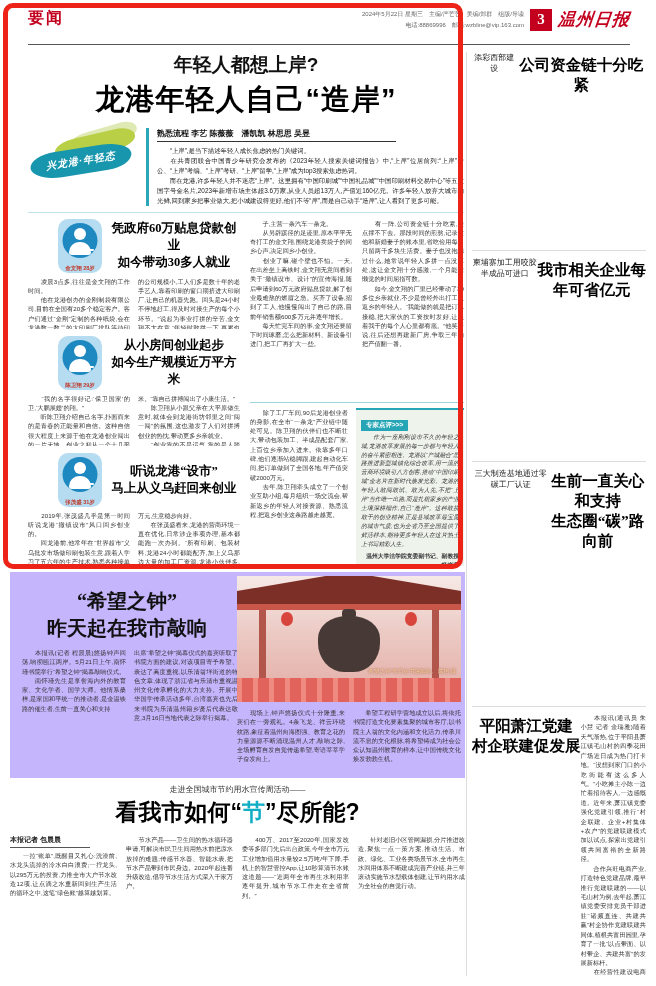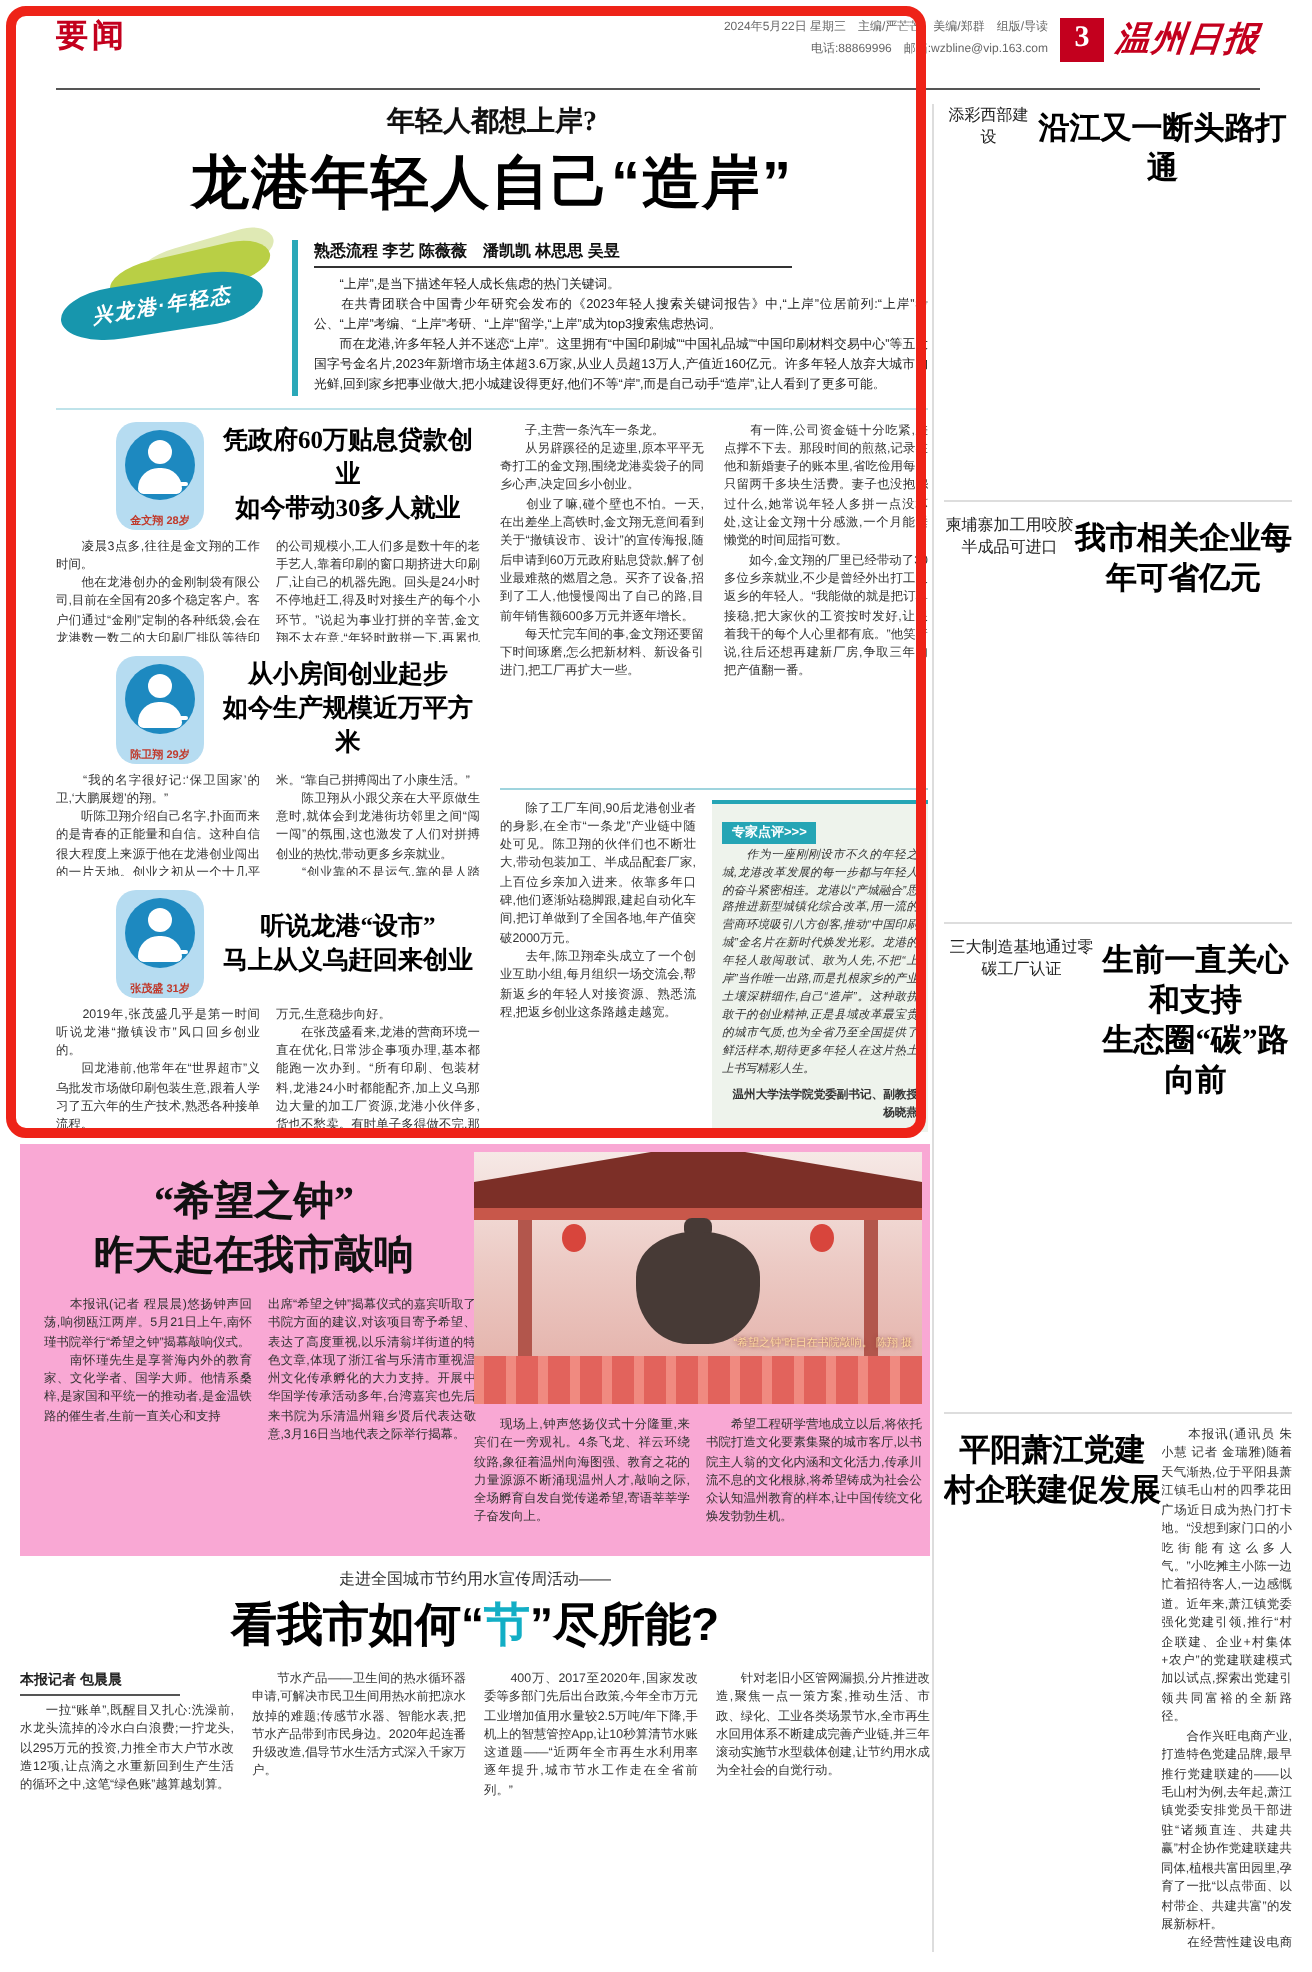--- a/index.html
+++ b/index.html
@@ -21,21 +21,21 @@
   .dateline { text-align:right; font-size:6px; color:#666; line-height:1.7; }
   .pagenum { width:22px; height:22px; background:#c3001e; color:#fff; font-size:15px; font-weight:700;
              display:flex; align-items:center; justify-content:center; font-family:"Liberation Serif",serif; }
   .masthead { color:#c3001e; font-family:"Liberation Serif",serif; font-style:italic; font-weight:700;
               font-size:17px; letter-spacing:1px; transform:skewX(-6deg); }
   .header-rule { position:absolute; left:28px; top:44px; width:602px; border-top:1px solid #555; }
   .vsep { position:absolute; left:466px; top:52px; height:924px; border-left:1px solid #ddd; }
 
   
   .main { position:absolute; left:28px; top:52px; width:436px; height:514px; overflow:hidden; }
-  .m-kicker { text-align:center; font-size:14px; font-weight:700; color:#111;font-family:Liberation Serif, serif; }
+  .m-kicker { text-align:center; font-size:19px; font-weight:700; color:#111; }
   .m-headline { text-align:center; font-size:29px; font-weight:900; letter-spacing:1px; color:#000; margin-top:2px; }
   .lead { display:flex; margin-top:8px; }
   .ribbon { position:relative; width:112px; height:64px; flex:none; }
   .rb { position:absolute; }
   .rb3 { left:40px; top:0;  width:70px; height:18px; background:#dfe9b4; border-radius:60% 40% 55% 45%/100% 100% 100% 100%; transform:rotate(-16deg); }
   .rb2 { left:26px; top:6px; width:82px; height:20px; background:#b9cf45; border-radius:55% 45% 55% 45%/100% 100% 100% 100%; transform:rotate(-13deg); }
   .rb1 { left:2px;  top:20px; width:102px; height:26px; background:#1796ad; border-radius:48% 52% 46% 54%/90% 90% 95% 95%;
          transform:rotate(-9deg); display:flex; align-items:center; justify-content:center; }
   .rb1 span { color:#fff; font-size:10px; font-weight:700; font-style:italic; letter-spacing:1px; white-space:nowrap; }
   .lead-text { flex:1; border-left:3px solid #2aa8b8; padding-left:8px; margin-left:6px; }
@@ -63,21 +63,21 @@
   .cont-top .tcol { height:178px; }
   .cont-divider { border-top:1px solid #9fd4de; margin:5px 0; }
   .cont-bottom { display:flex; gap:8px; flex:1; overflow:hidden; }
   .cont-bottom .tcol { width:98px; flex:none; height:100%; }
   .expert { width:110px; background:#eef3ec; border-top:2px solid #25a5b5; padding:3px 5px; overflow:hidden; }
   .expert-label { display:inline-block; background:#25a5b5; color:#fff; font-size:6.5px; font-weight:700; padding:1px 5px; margin-bottom:2px; }
   .expert-text { font-size:5.8px; font-style:italic; line-height:1.55; color:#333; text-align:justify; white-space:pre-line; }
   .expert-att { font-size:5.8px; font-weight:700; color:#333; text-align:right; margin-top:3px; white-space:pre-line; }
 
   
-  .bell { position:absolute; left:10px; top:572px; width:455px; height:206px; background:#f9a8d4; }
+  .bell { position:absolute; left:10px; top:572px; width:455px; height:206px; background:#c4b5fd; }
   .bell-head { position:absolute; left:8px; top:16px; width:218px; text-align:center;
                font-family:"Liberation Serif",serif; font-weight:900; font-size:20px; line-height:1.35; color:#111; }
   .bell-cols { position:absolute; left:12px; top:76px; width:216px; height:124px; display:flex; gap:8px; overflow:hidden; }
   .photo { position:absolute; right:4px; top:4px; width:224px; height:126px; overflow:hidden;
            background:linear-gradient(180deg,#f6e9e6 0%,#eccac4 45%,#e2aba3 100%); }
   .roof { position:absolute; left:-8px; top:-4px; width:240px; height:34px; background:#7c2f27;
           clip-path:polygon(0 60%,50% 0,100% 60%,100% 100%,0 100%); }
   .beam { position:absolute; left:0; top:28px; width:224px; height:6px; background:#c8574a; }
   .pillarL { position:absolute; left:22px; top:34px; width:7px; height:68px; background:#b2564c; }
   .pillarR { position:absolute; right:22px; top:34px; width:7px; height:68px; background:#b2564c; }
@@ -280,21 +280,21 @@
       </div>
       <div class="w-col tcol">　　节水产品——卫生间的热水循环器申请,可解决市民卫生间用热水前把凉水放掉的难题;传感节水器、智能水表,把节水产品带到市民身边。2020年起连番升级改造,倡导节水生活方式深入千家万户。</div>
       <div class="w-col tcol">　　400万、2017至2020年,国家发改委等多部门先后出台政策,今年全市万元工业增加值用水量较2.5万吨/年下降,手机上的智慧管控App,让10秒算清节水账这道题——“近两年全市再生水利用率逐年提升,城市节水工作走在全省前列。”</div>
       <div class="w-col tcol">　　针对老旧小区管网漏损,分片推进改造,聚焦一点一策方案,推动生活、市政、绿化、工业各类场景节水,全市再生水回用体系不断建成完善产业链,并三年滚动实施节水型载体创建,让节约用水成为全社会的自觉行动。</div>
     </div>
   </div>
 
   <div class="rail">
     <div class="r-art a1">
       <div class="r-kicker">添彩西部建设</div>
-      <div class="r-head">沿江又一断头路打通</div>
+      <div class="r-head">公司资金链十分吃紧</div>
       <div class="r-body">　　本报讯(瓯海融媒记者 张晴光)近日,市区郑义街道沿江断头路全面打通通车,这条备受广大市民关注的沿江断头路,经过两年施工,西起广场路,东至卧旗山脚,沿线产业发展重要通道迎来全面提升。
 　　本次通车路段坐落温州古城西南面,总长约144米,借助周边办公楼宇资源,路段沿着瓯江堤岸延伸30米,设计宽度为30米左右双向小道。此前由于拆迁位置为旧厂区,涉及相关土地、证件等一系列问题,导致沿路段成为“断头路”多年。
 　　路通则百姓心气顺。“全线贯通后的沿江路宽敞得很,不仅过路人享受了出行便利,也迎来了大家的点赞认可。”家住日报大厦附近100多户,日常需绕行数十公里,现在可以直接从家门口上桥,每天通勤时间省了近半个小时,周边居民纷纷表示受益匪浅。</div>
     </div>
     <div class="r-sep"></div>
     <div class="r-art a2">
       <div class="r-kicker">柬埔寨加工用咬胶半成品可进口</div>
       <div class="r-head">我市相关企业每年可省亿元</div>
       <div class="r-body">　　本报讯(记者 刘伟达)记者从温州海关获悉,海关总署近日发布《关于进口柬埔寨宠物食品加工用牛皮咬胶半成品检验检疫要求的公告》,允许符合相关要求的柬埔寨宠物食品加工用牛皮咬胶半成品进口。此举将为平阳宠物咬胶食品产业工厂带来利好,高质量发展再添有力支撑。
 　　据介绍,平阳咬胶产业经过三十多年的长足发展,已成为全球同类产品中具有一定影响力的地方特色小众产业。“目前平阳共有咬胶相关企业100多家,年产值50多亿元,其中出口宠物咬胶企业14家,这14家企业出口额占到全国同类产品出口额的50%。”平阳县宠物食品行业协会会长、温州佩蒂宠物用品股份有限公司董事长告诉记者。</div>

